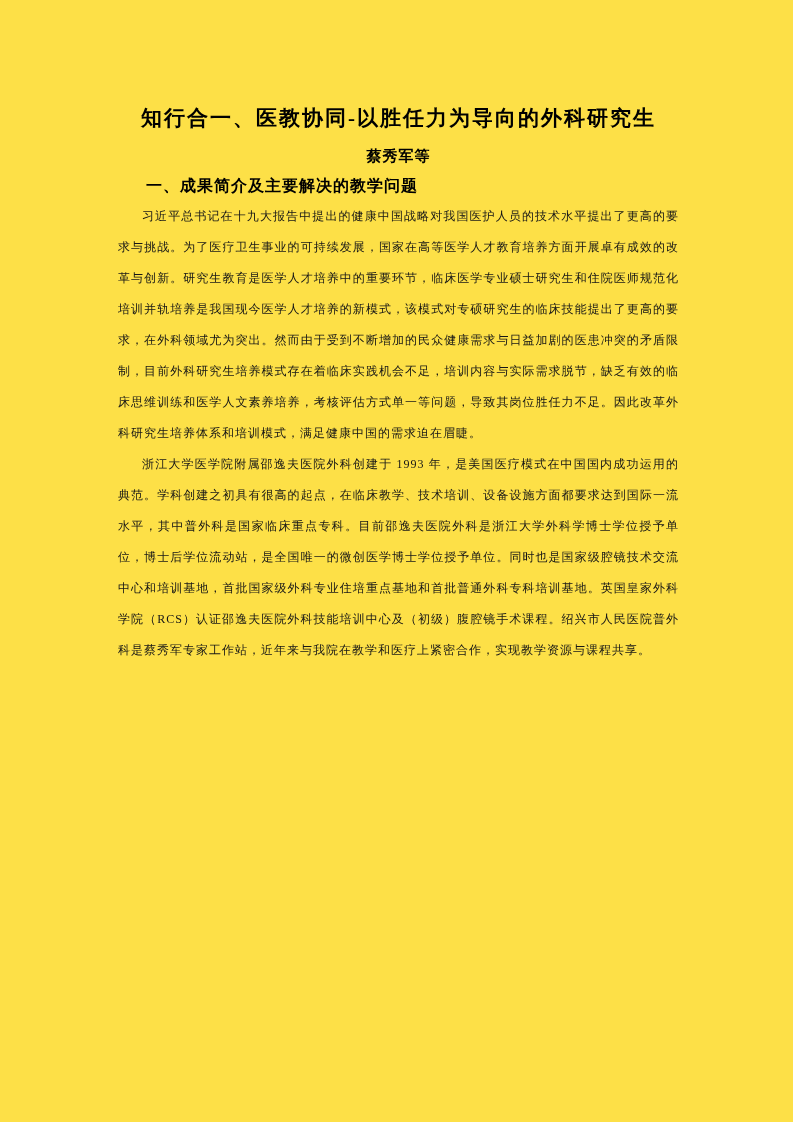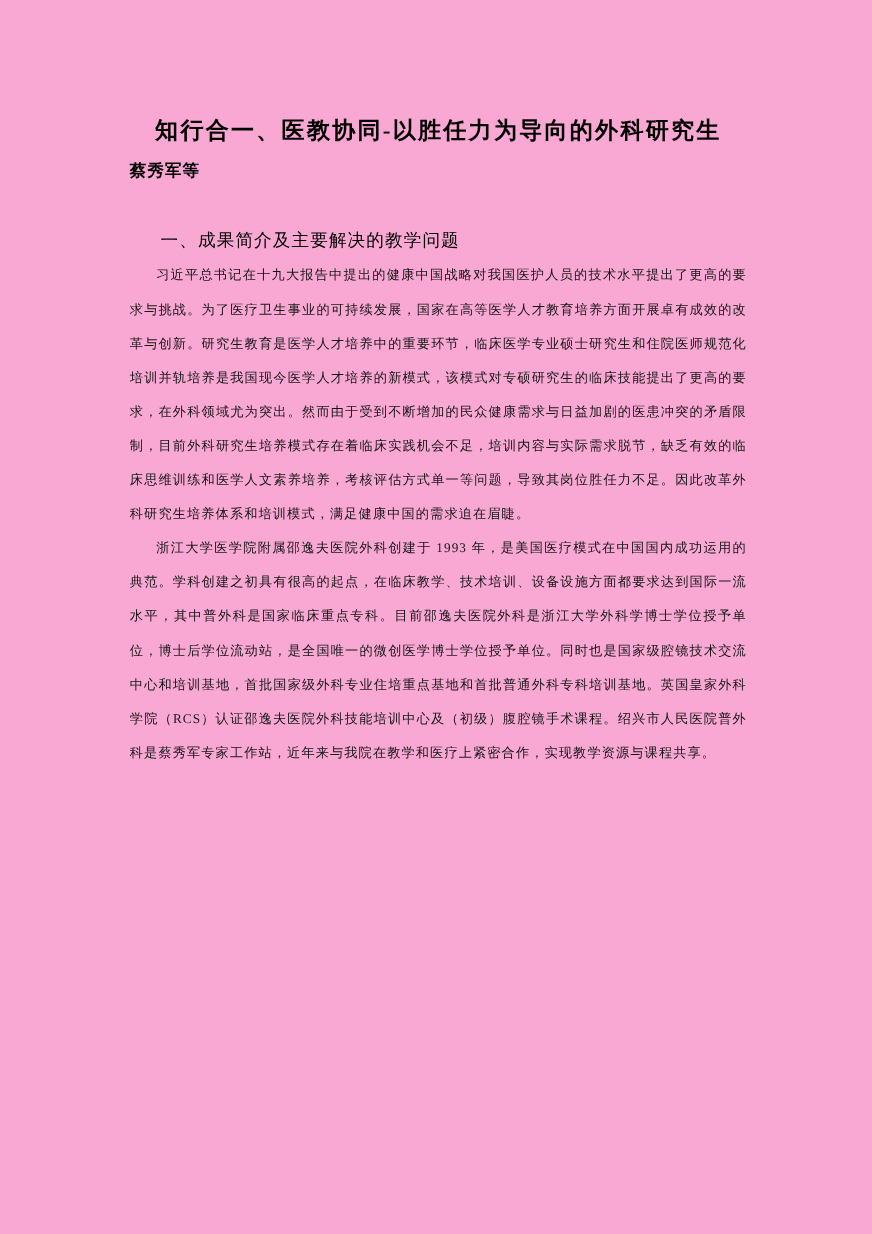--- a/index.html
+++ b/index.html
@@ -4,21 +4,21 @@
 <style>
   html, body {
     margin: 0;
     padding: 0;
     background: #ffffff;
   }
   .page {
     position: relative;
     width: 793px;
     height: 1122px;
-    background: #f9a8d4;
+    background: #fde047;
     font-family: "Liberation Serif", "DejaVu Serif", serif;
     color: #111111;
     overflow: hidden;
     box-sizing: border-box;
   }
   .content {
     position: absolute;
     left: 118px;
     top: 94px;
     width: 561px;
@@ -36,27 +36,27 @@
     font-weight: bold;
     line-height: 38px;
     text-align: center;
     letter-spacing: 2px;
     color: #000000;
   }
   .doc-author {
     font-size: 15px;
     font-weight: bold;
     line-height: 28px;
+    text-align: center;
     letter-spacing: 1px;
     color: #000000;
   }
   .section-heading {
-    margin-top: 34px;
     font-size: 16px;
-    font-weight: normal;
+    font-weight: bold;
     line-height: 31px;
     text-indent: 1.75em;
     letter-spacing: 1px;
     color: #000000;
   }
   .para {
     margin: 0;
     font-size: 12px;
     line-height: 31px;
     text-align: justify;

